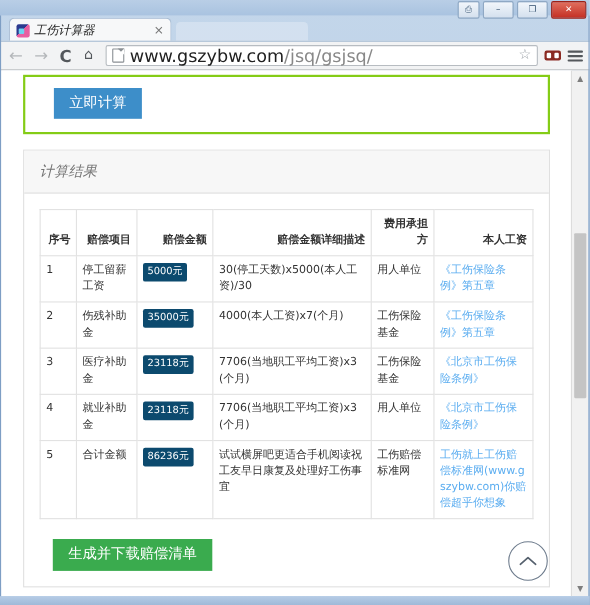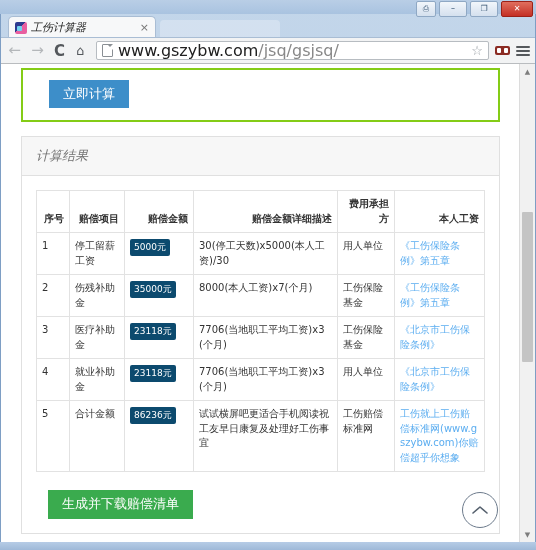--- a/index.html
+++ b/index.html
@@ -260,21 +260,21 @@
                   <td class="c1">停工留薪工资</td>
                   <td class="c2"><span class="badge">5000元</span></td>
                   <td class="c3">30(停工天数)x5000(本人工资)/30</td>
                   <td class="c4">用人单位</td>
                   <td class="c5"><a class="lawlink" href="#">《工伤保险条例》第五章</a></td>
                 </tr>
                 <tr>
                   <td class="c0 num">2</td>
                   <td class="c1">伤残补助金</td>
                   <td class="c2"><span class="badge">35000元</span></td>
-                  <td class="c3">8000(本人工资)x7(个月)</td>
+                  <td class="c3">4000(本人工资)x7(个月)</td>
                   <td class="c4">工伤保险基金</td>
                   <td class="c5"><a class="lawlink" href="#">《工伤保险条例》第五章</a></td>
                 </tr>
                 <tr>
                   <td class="c0 num">3</td>
                   <td class="c1">医疗补助金</td>
                   <td class="c2"><span class="badge">23118元</span></td>
                   <td class="c3">7706(当地职工平均工资)x3(个月)</td>
                   <td class="c4">工伤保险基金</td>
                   <td class="c5"><a class="lawlink" href="#">《北京市工伤保险条例》</a></td>

